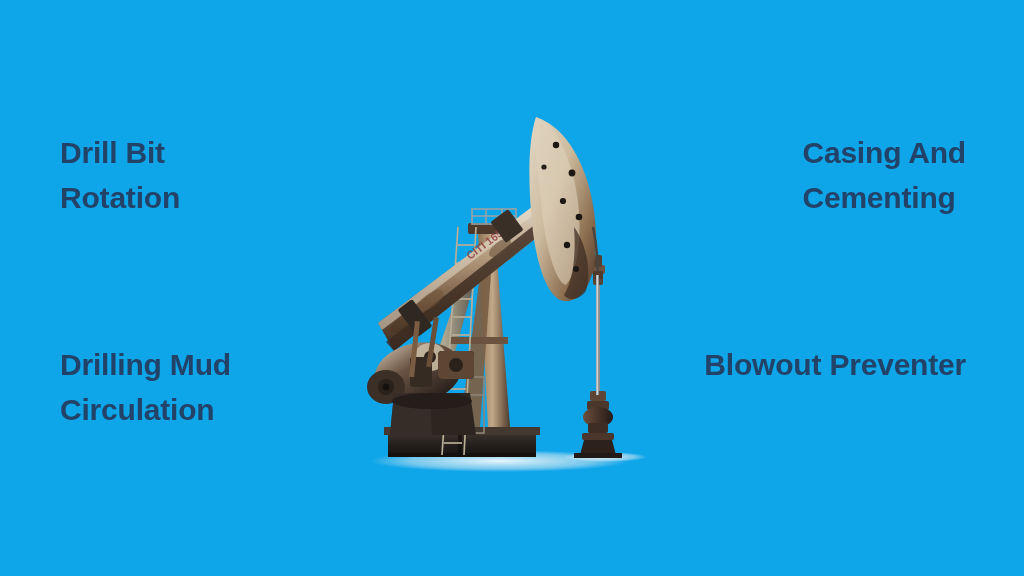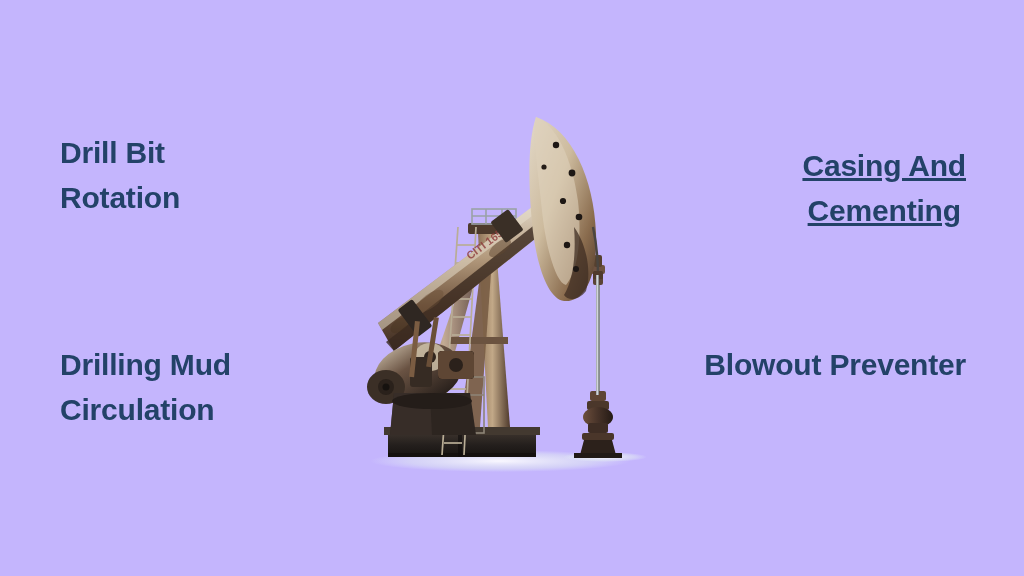--- a/index.html
+++ b/index.html
@@ -3,34 +3,34 @@
 <meta charset="utf-8">
 <style>
   * { margin:0; padding:0; box-sizing:border-box; }
   html, body { width:1024px; height:576px; }
   body {
     background:#e8f2f8;
     font-family:"Liberation Sans", sans-serif;
     overflow:hidden;
     position:relative;
   }
-  .slide { position:absolute; inset:0; background:#c4b5fd; }
+  .slide { position:absolute; inset:0; background:#0ea5e9; }
 
   .label {
     position:absolute;
     font-weight:bold;
     font-size:30px;
     line-height:45px;
     color:#234268;
     letter-spacing:-0.2px;
     white-space:pre-line;
   }
   .label.tl { left:60px; top:130px; text-align:left; }
   .label.bl { left:60px; top:342px; text-align:left; }
-  .label.tr { right:58px; top:143px; text-align:center;text-decoration:underline; }
+  .label.tr { right:58px; top:130px; text-align:left; }
   .label.br { right:58px; top:342px; text-align:right; }
 
   
   .figure {
     position:absolute;
     left:360px; top:105px;
     width:300px; height:375px;
   }
   .figure svg { display:block; width:300px; height:375px; }
 </style>

